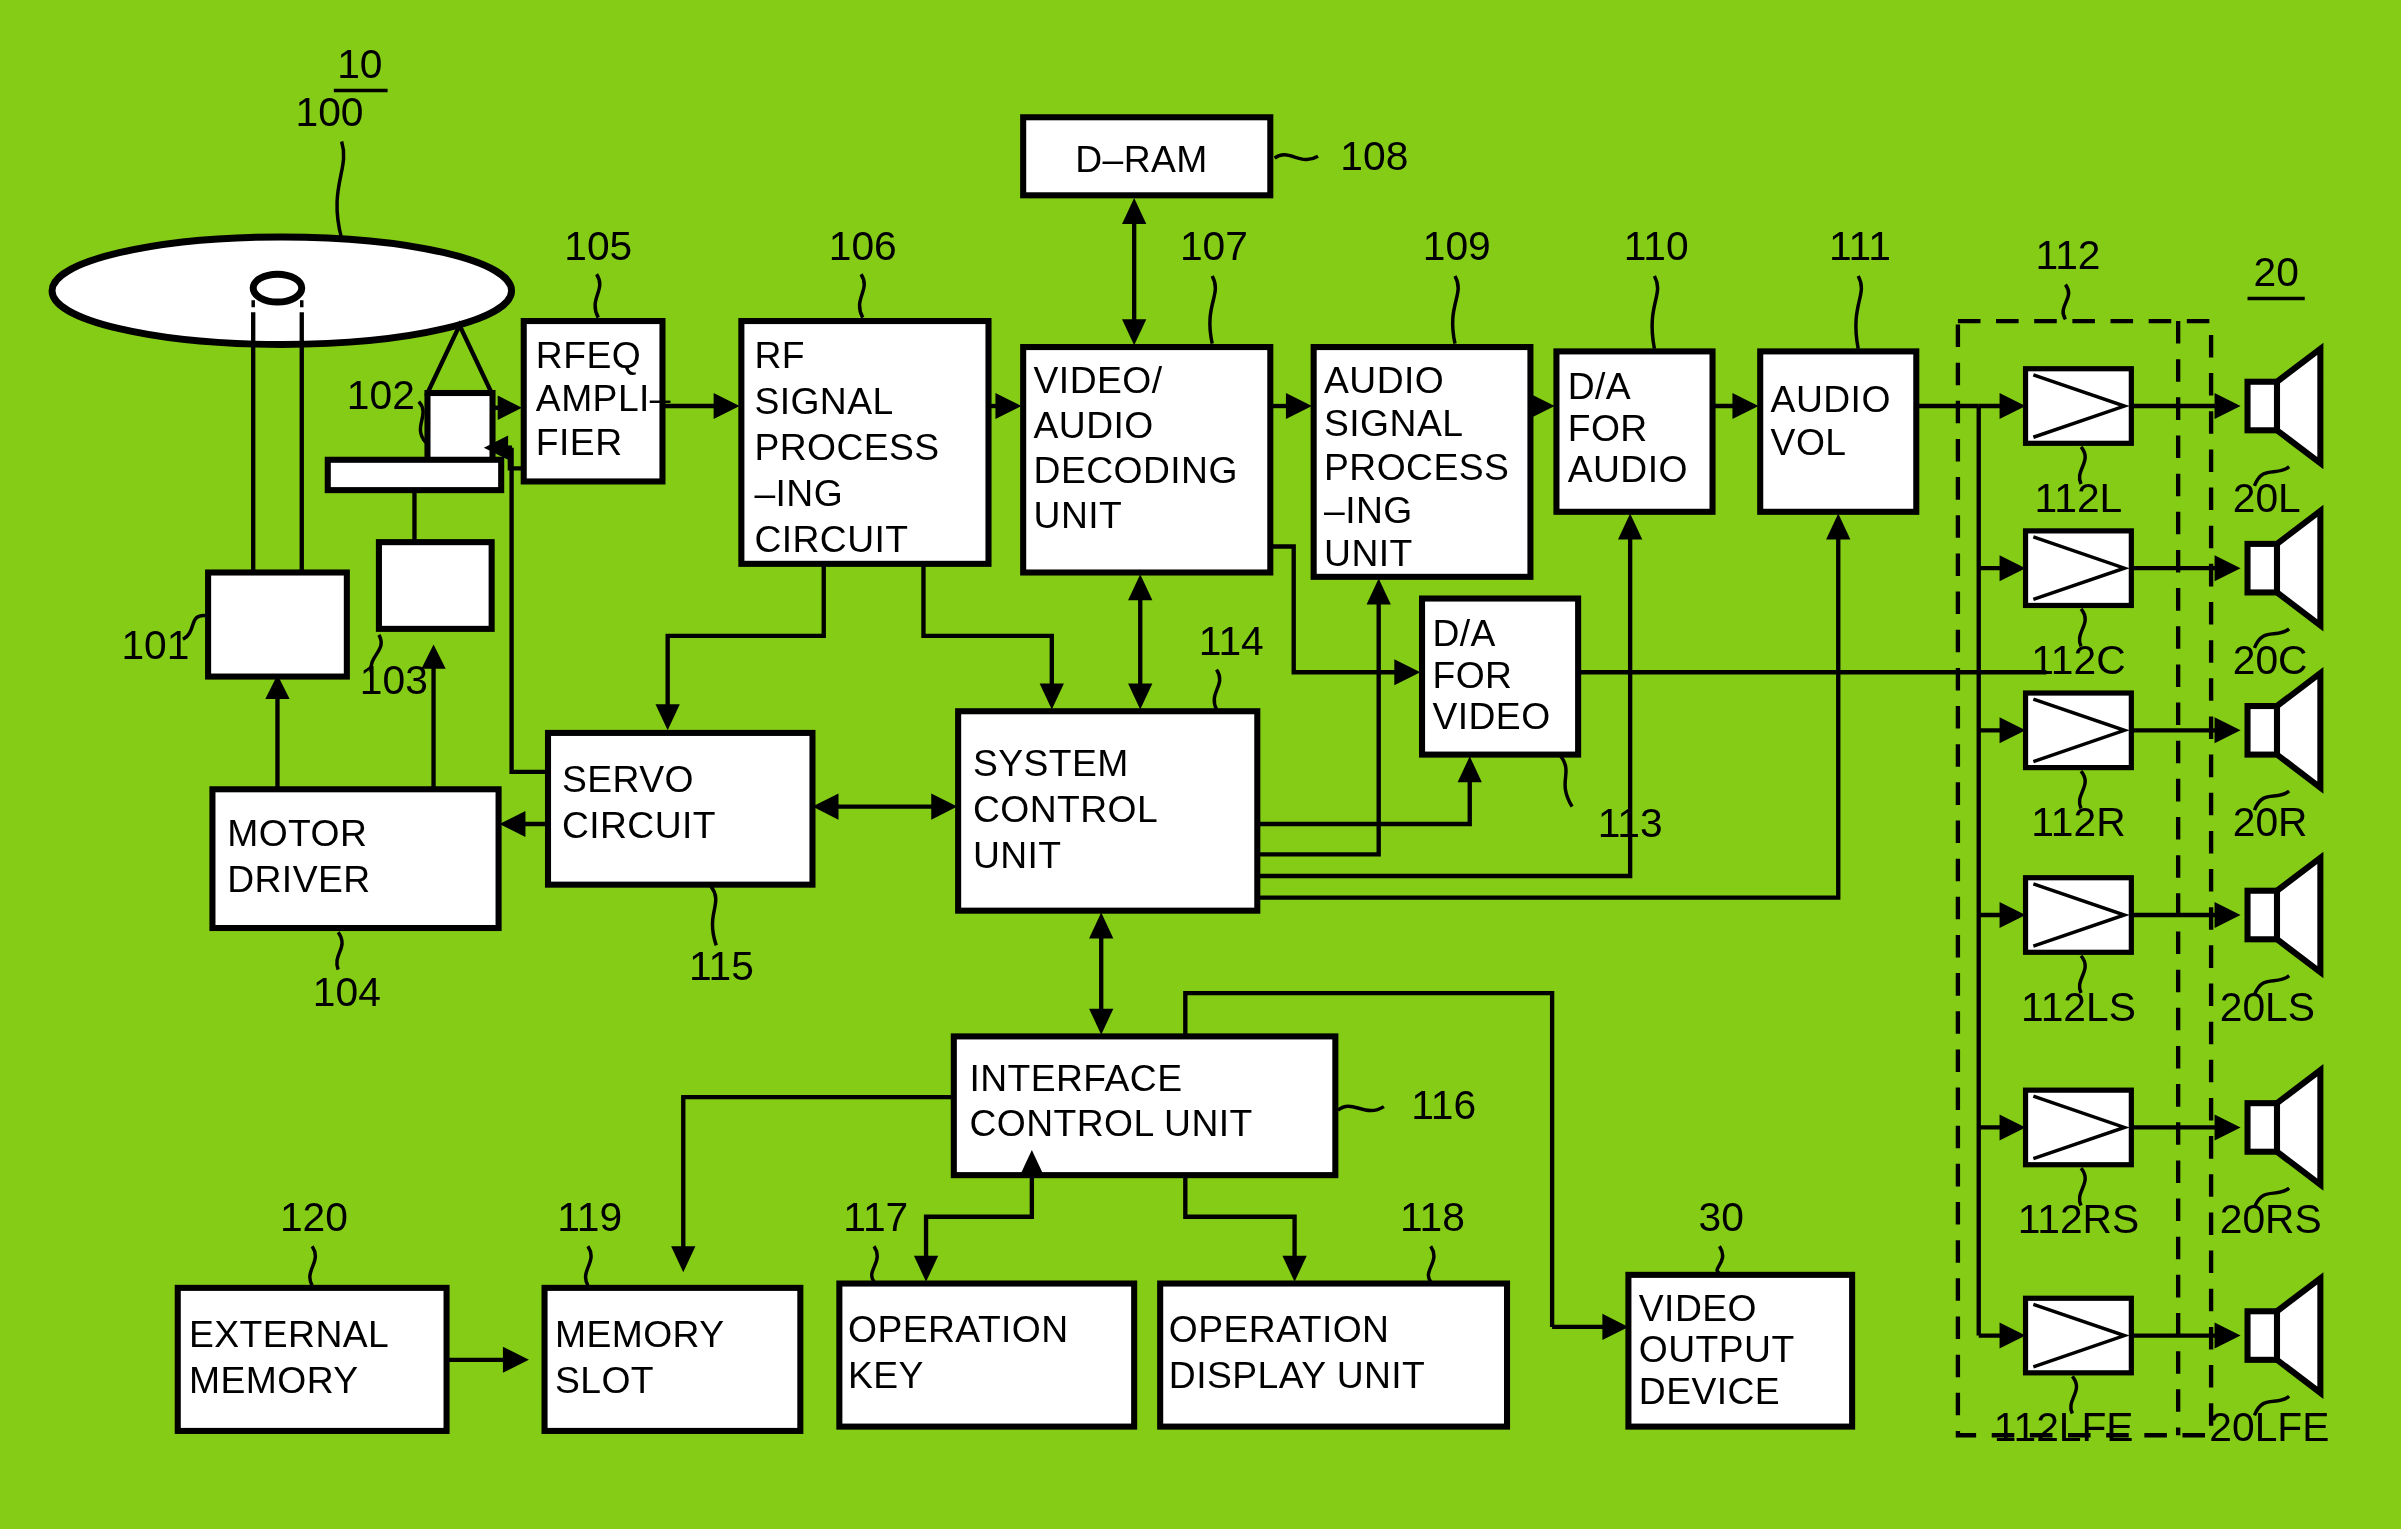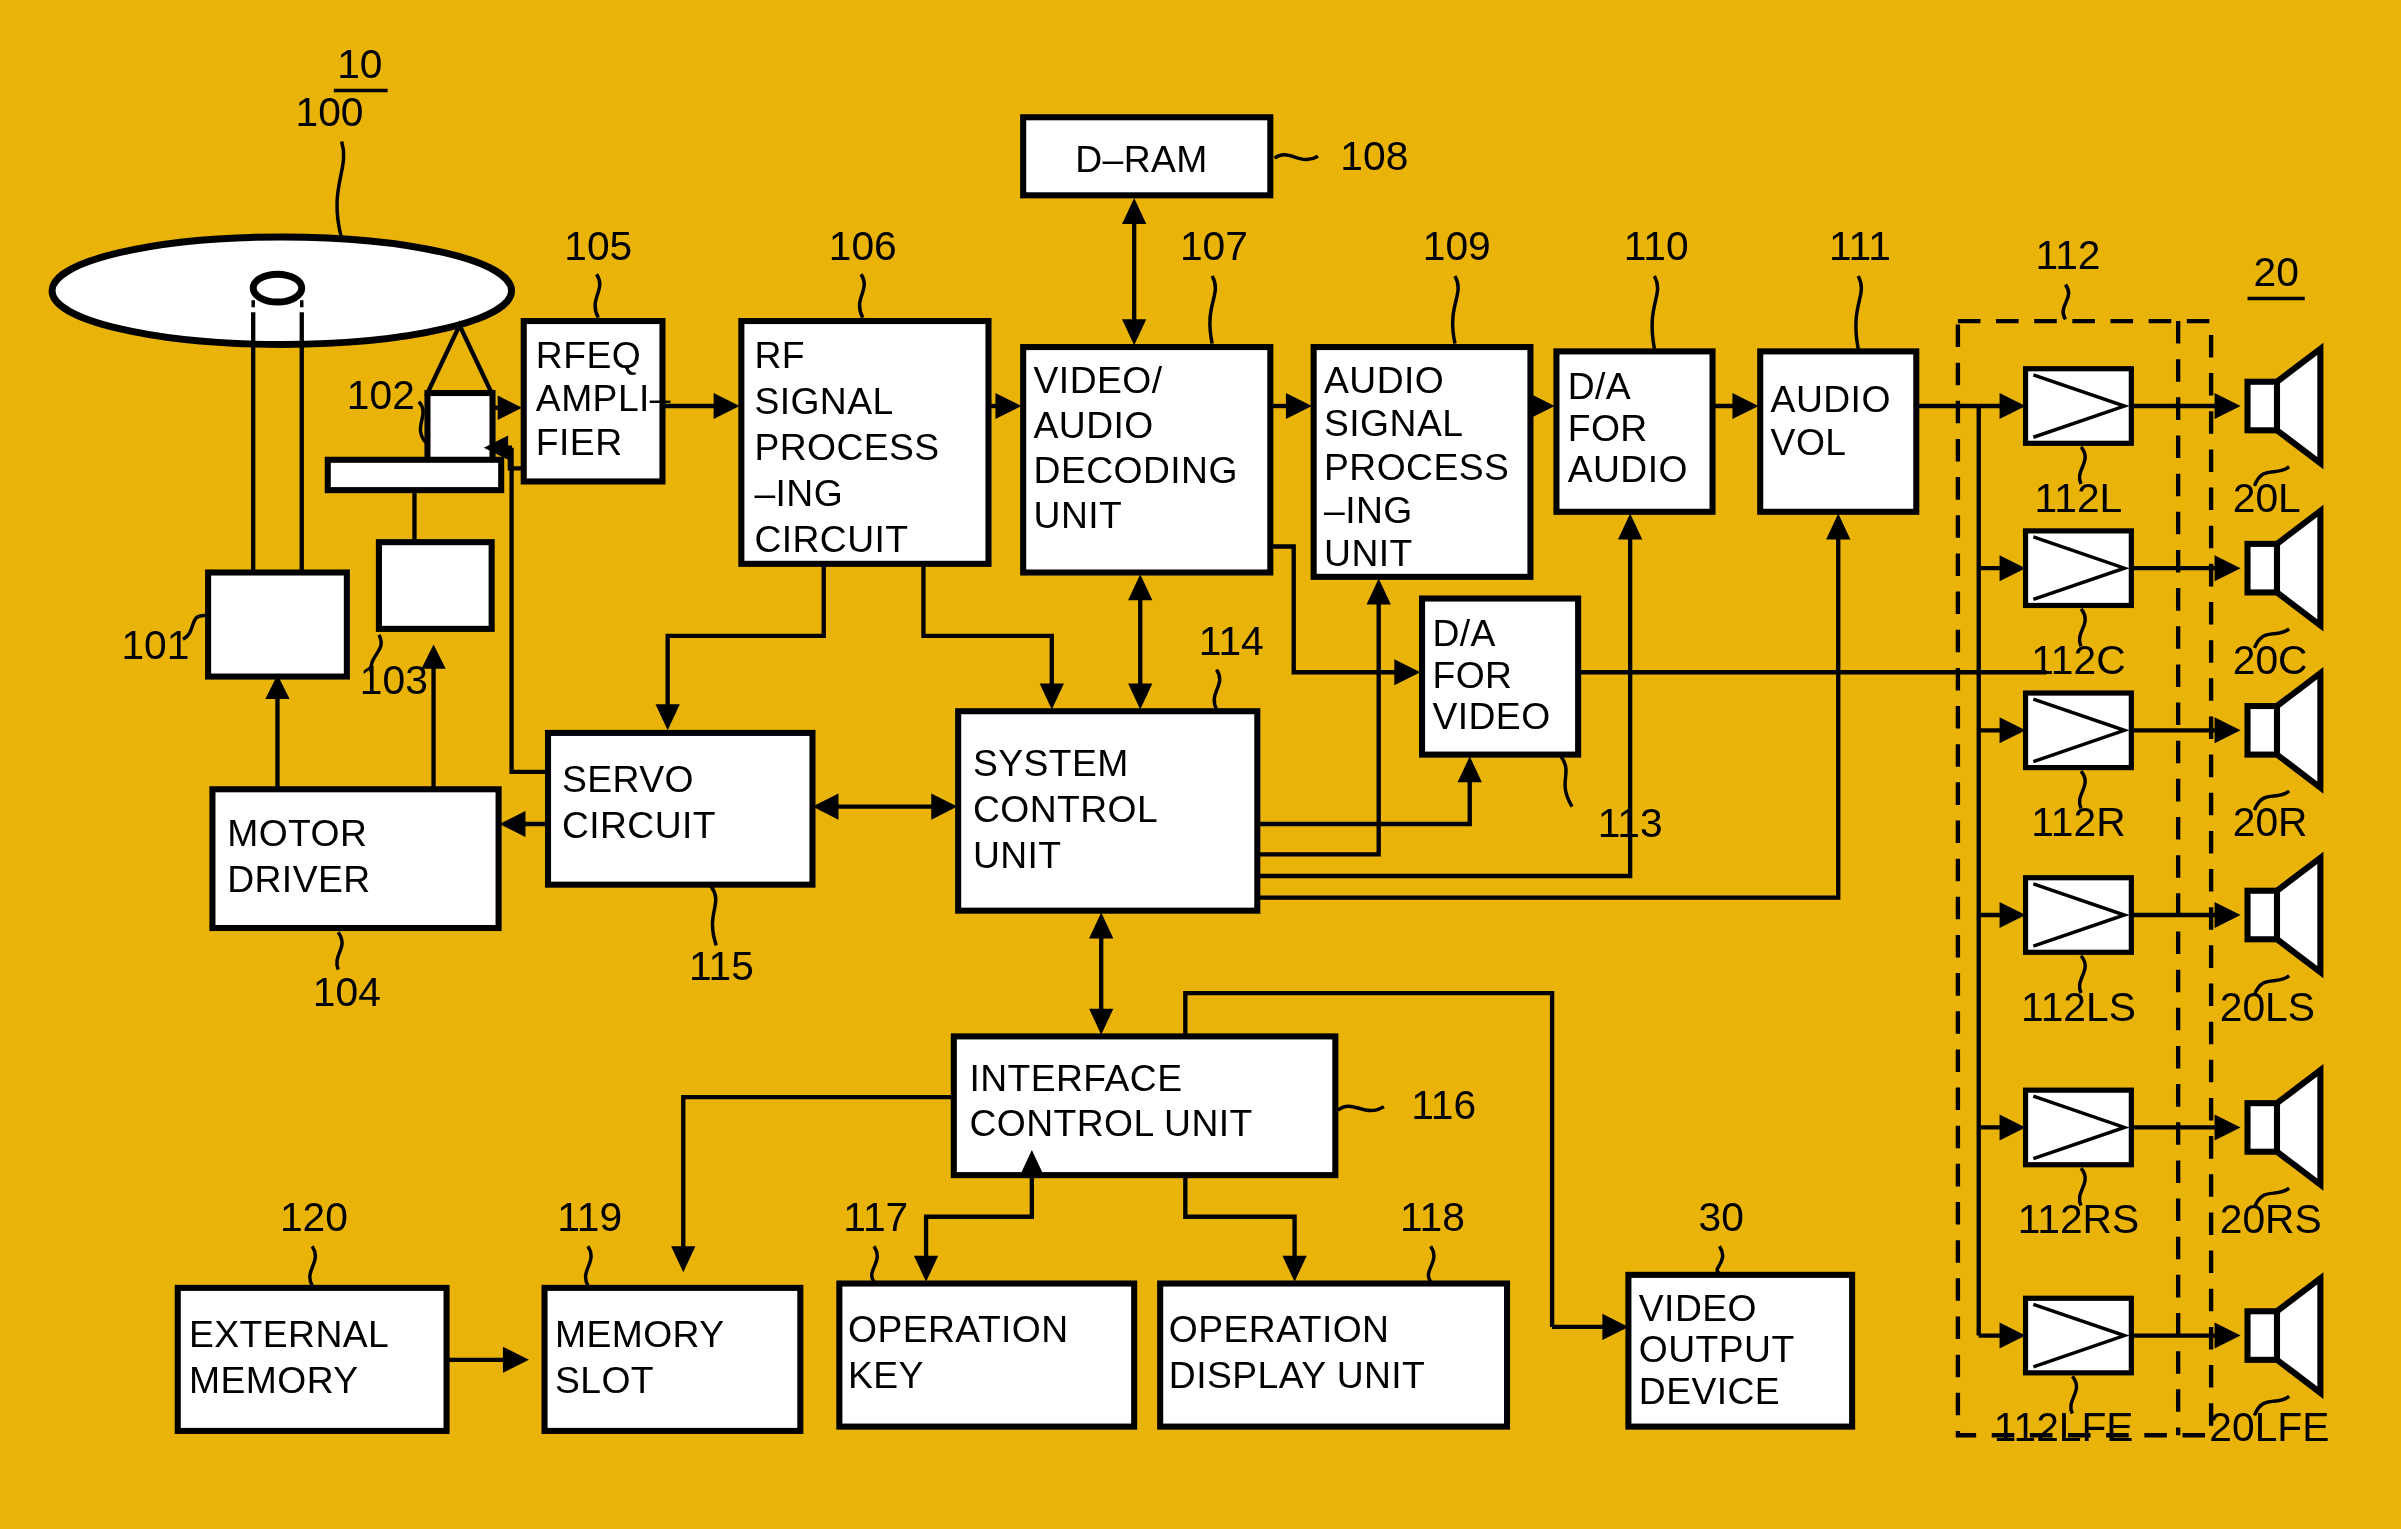--- a/index.html
+++ b/index.html
@@ -1,17 +1,17 @@
 <!DOCTYPE html>
 <html style="font-size:14px"><head>
 <meta charset="utf-8">
 <style>
   html,body{margin:0;padding:0;background:#fff;}
   body{font-family:"Liberation Sans", sans-serif;}
-  #stage{position:relative;width:2401px;height:1530px;background:#eab308;overflow:hidden;}
+  #stage{position:relative;width:2401px;height:1530px;background:#84cc16;overflow:hidden;}
   svg#diagram{position:absolute;left:0;top:0;width:2401px;height:1530px;}
   .blk{fill:#ffffff;stroke:#000000;stroke-width:7;}
   .ln{stroke:#000000;stroke-width:5;fill:none;}
   .ln-thin{stroke:#000000;stroke-width:4;fill:none;}
   .dash{stroke:#000000;stroke-width:5;fill:none;stroke-dasharray:26 18;}
   .shp{fill:#ffffff;stroke:#000000;stroke-width:6;}
   .spk{fill:#ffffff;stroke:#000000;stroke-width:7;}
   .ellip{fill:#ffffff;stroke:#000000;stroke-width:8;}
   text{font-family:"Liberation Sans", sans-serif;fill:#000;}
   .boxtext{font-size:43px;letter-spacing:0.5px;}

